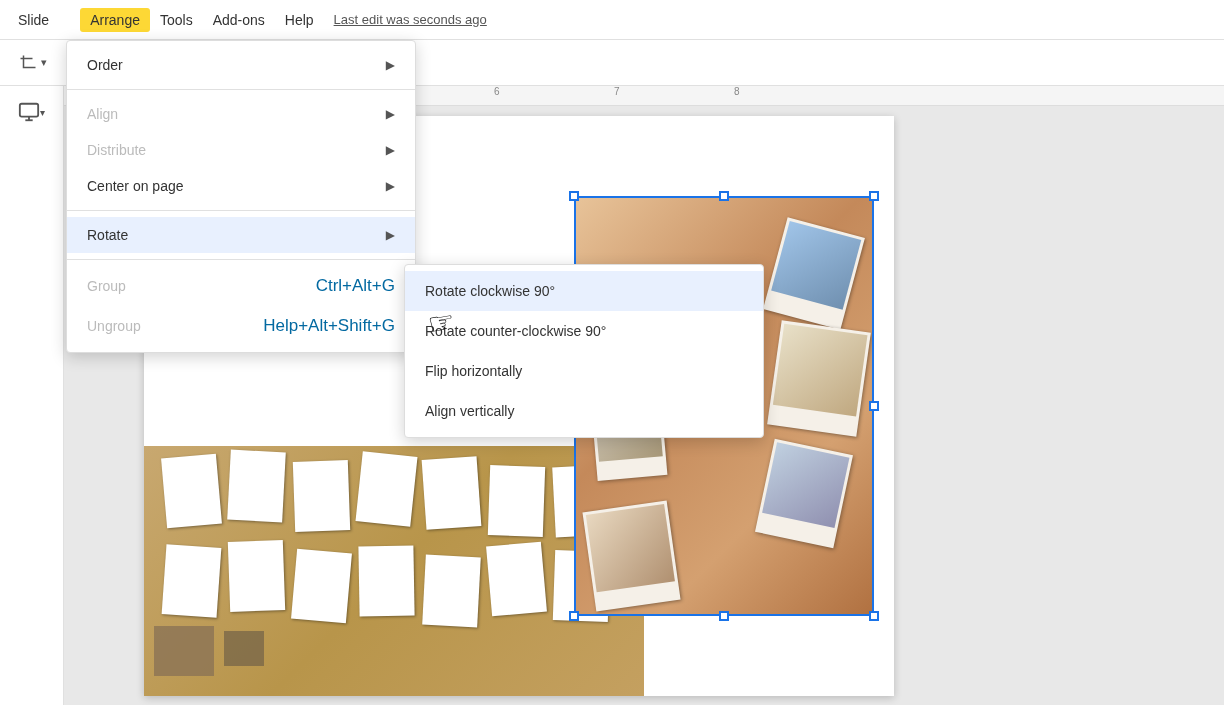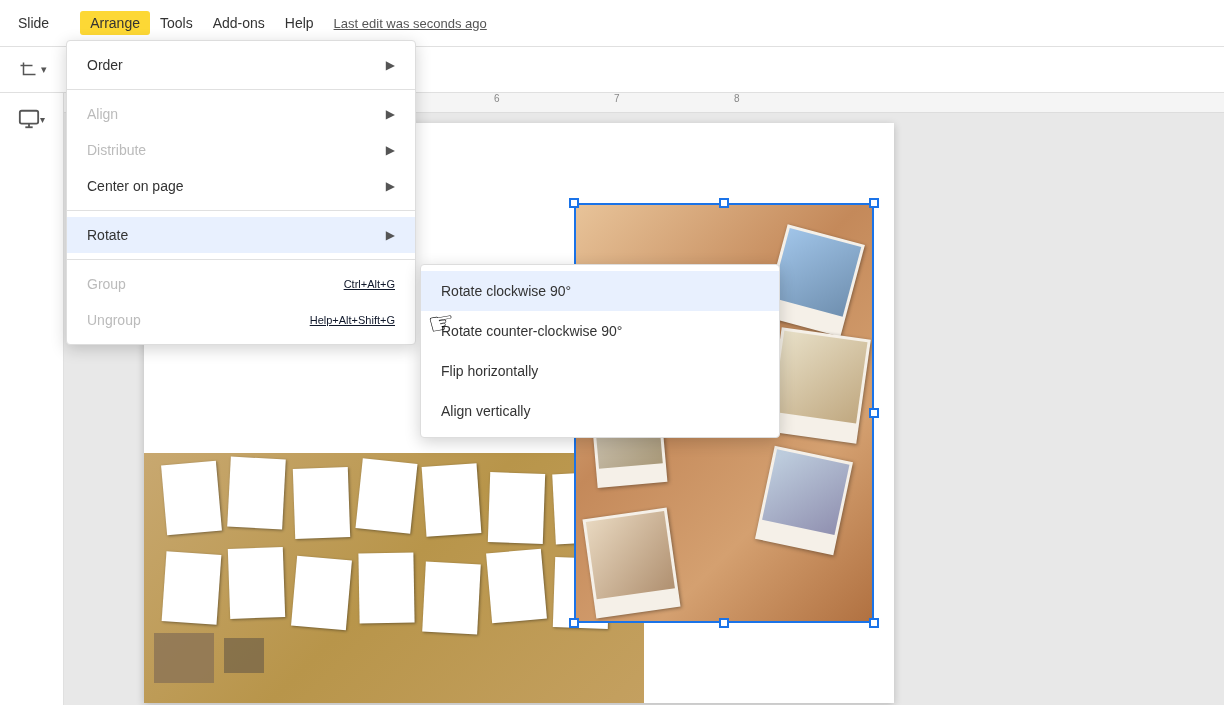--- a/index.html
+++ b/index.html
@@ -10,21 +10,21 @@
       height: 705px;
       overflow: hidden;
       position: relative;
     }
 
     
     .menubar {
       display: flex;
       align-items: center;
       background: #fff;
-      height: 47px;
+      height: 40px;
       border-bottom: 1px solid #e0e0e0;
       padding: 0 8px;
       position: relative;
       z-index: 100;
     }
     .menubar-item {
       padding: 4px 10px;
       font-size: 14px;
       color: #333;
       cursor: pointer;
@@ -238,39 +238,38 @@
       cursor: pointer;
     }
     .menu-item.active {
       background: #e8f0fe;
     }
     .menu-item.disabled {
       color: #bbb;
       cursor: default;
     }
     .menu-item .shortcut {
-      color: #0f172a;
-      font-size: 11px;
-      text-decoration: underline;
+      color: #0369a1;
+      font-size: 17px;
     }
     .menu-item .arrow {
       color: #555;
       font-size: 12px;
     }
     .menu-separator {
       height: 1px;
       background: #e0e0e0;
       margin: 6px 0;
     }
 
     
     .rotate-submenu {
       position: absolute;
       top: 264px;
-      left: 420px;
+      left: 404px;
       background: #fff;
       border: 1px solid #ddd;
       box-shadow: 0 4px 16px rgba(0,0,0,0.18);
       border-radius: 4px;
       width: 360px;
       z-index: 210;
       padding: 6px 0;
     }
     .submenu-item {
       display: flex;

